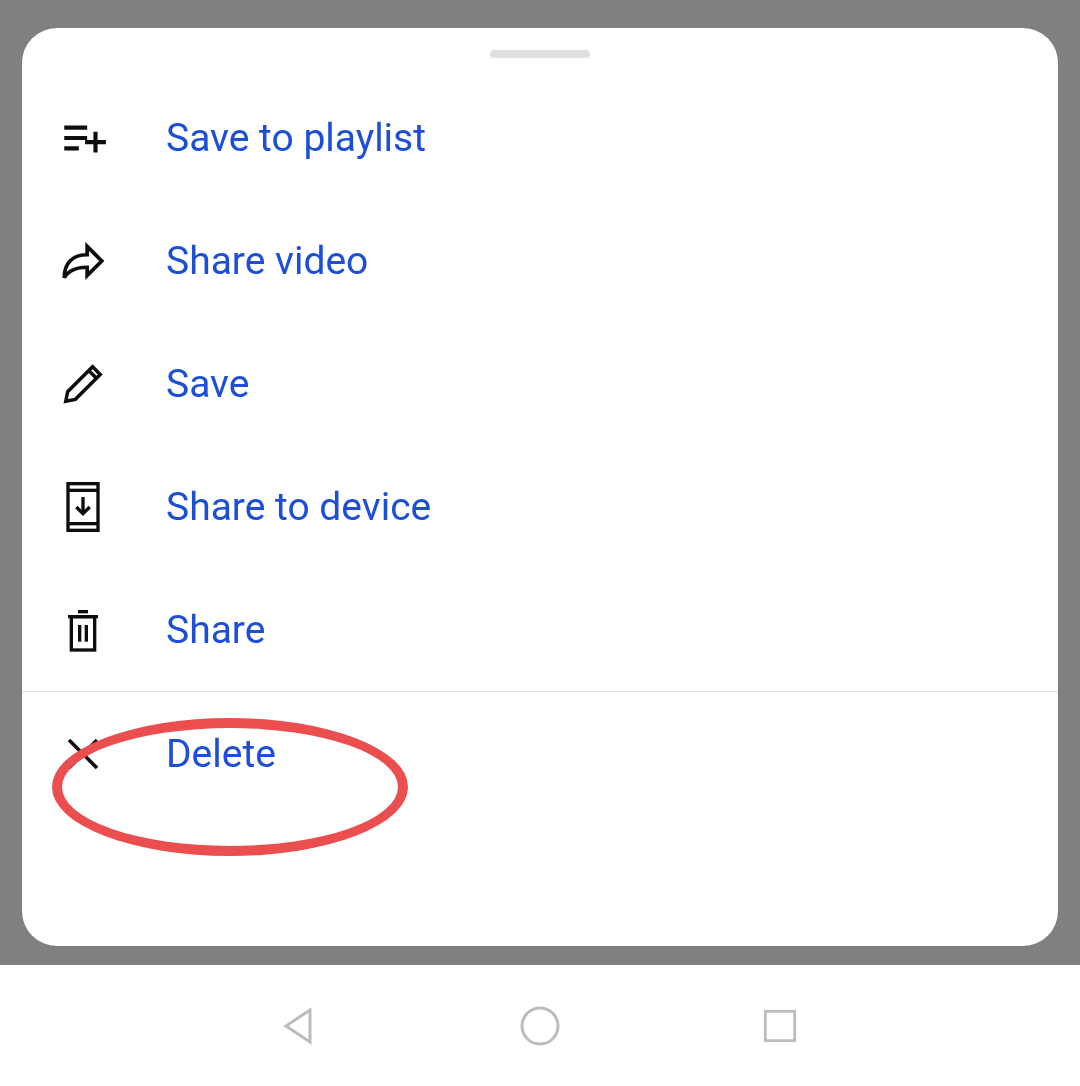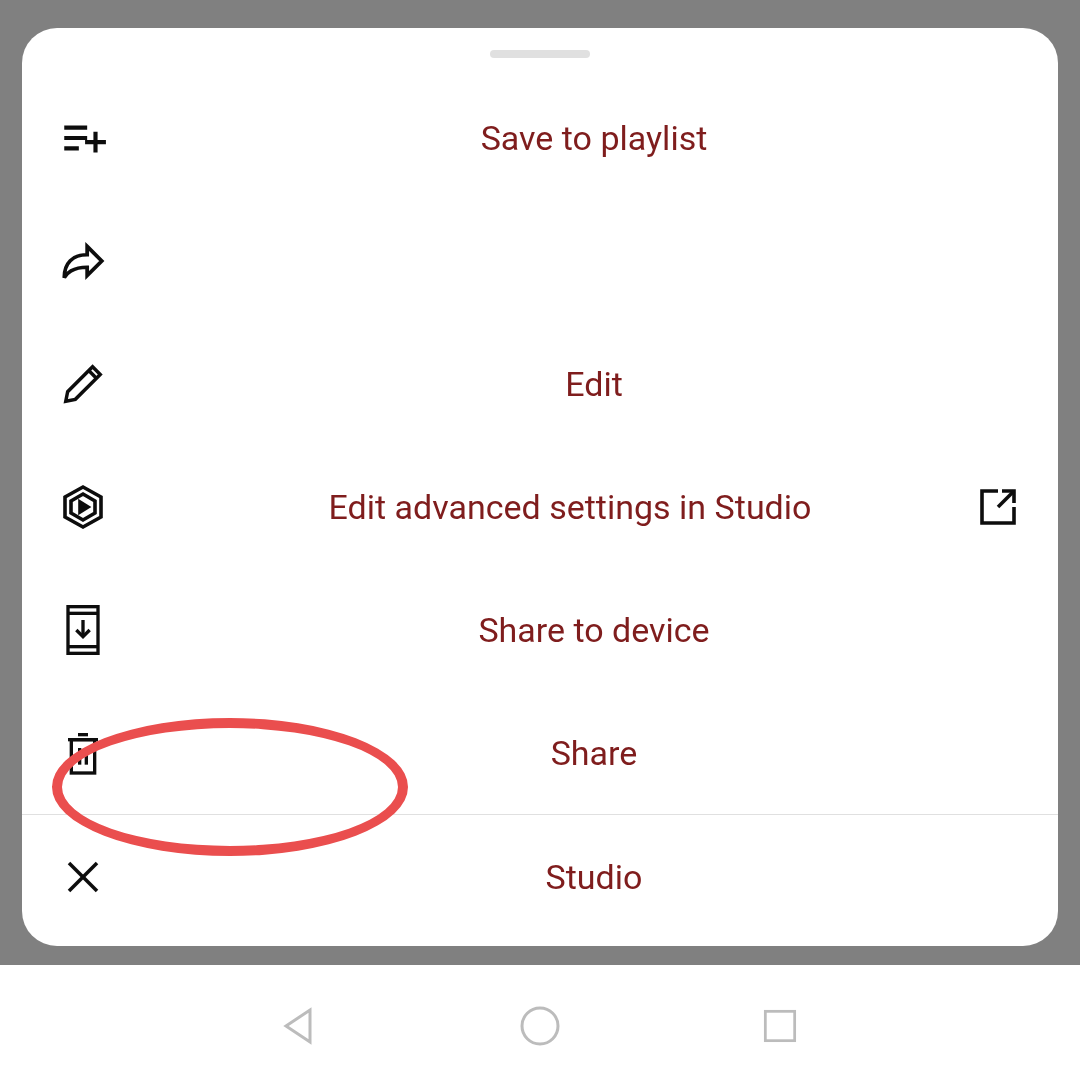--- a/index.html
+++ b/index.html
@@ -56,25 +56,24 @@
     .menu-icon {
       width: 50px;
       height: 50px;
       flex-shrink: 0;
       display: flex;
       align-items: center;
       justify-content: center;
     }
     
     .menu-label {
-      font-size: 34px;
-      color: #7f1d1d;
+      font-size: 39px;
+      color: #1d4ed8;
       margin-left: 58px;
       flex: 1;
-      text-align: center;
     }
     
     .external-icon {
       width: 48px;
       height: 48px;
       flex-shrink: 0;
       display: flex;
       align-items: center;
       justify-content: center;
     }
@@ -142,49 +141,33 @@
     </div>
     <span class="menu-label">Save to playlist</span>
   </div>
 
   <div class="menu-item">
     <div class="menu-icon">
       <svg width="50" height="50" viewBox="0 0 24 24" fill="none" stroke="#0d0d0d" stroke-width="1.8">
         <path d="M14 5 L21 12 L14 19 L14 15 C7 15 4 18 3 20 C3 13 7 9 14 9 Z"></path>
       </svg>
     </div>
+    <span class="menu-label">Share video</span>
   </div>
 
   <div class="menu-item">
     <div class="menu-icon">
       <svg width="46" height="46" viewBox="0 0 24 24" fill="none" stroke="#0d0d0d" stroke-width="1.8">
         <path d="M17 3 L21 7 L8 20 L3 21 L4 16 Z"></path>
         <line x1="15" y1="5" x2="19" y2="9"></line>
       </svg>
     </div>
-    <span class="menu-label">Edit</span>
-  </div>
-
-  <div class="menu-item">
-    <div class="menu-icon">
-      <svg width="48" height="48" viewBox="0 0 24 24" fill="none" stroke="#0d0d0d" stroke-width="1.8">
-        <polygon points="12,2 21,7 21,17 12,22 3,17 3,7"></polygon>
-        <polygon points="12,5.5 18,9 18,15 12,18.5 6,15 6,9"></polygon>
-        <polygon points="10.5,9.5 14.5,12 10.5,14.5" fill="#0d0d0d"></polygon>
-      </svg>
-    </div>
-    <span class="menu-label">Edit advanced settings in Studio</span>
-    <div class="external-icon">
-      <svg width="48" height="48" viewBox="0 0 24 24" fill="none" stroke="#0d0d0d" stroke-width="1.8">
-        <path d="M12 4 L4 4 L4 20 L20 20 L20 12"></path>
-        <line x1="20" y1="4" x2="12" y2="12"></line>
-        <polyline points="14,4 20,4 20,10"></polyline>
-      </svg>
-    </div>
-  </div>
+    <span class="menu-label">Save</span>
+  </div>
+
 
   <div class="menu-item">
     <div class="menu-icon">
       <svg width="40" height="52" viewBox="0 0 24 30" fill="none" stroke="#0d0d0d" stroke-width="2">
         <rect x="3" y="1" width="18" height="28"></rect>
         <line x1="3" y1="5" x2="21" y2="5"></line>
         <line x1="3" y1="25" x2="21" y2="25"></line>
         <line x1="12" y1="9" x2="12" y2="18"></line>
         <polyline points="8,15 12,19 16,15"></polyline>
       </svg>
@@ -207,21 +190,21 @@
 
   <div class="divider"></div>
 
   <div class="menu-item">
     <div class="menu-icon">
       <svg width="42" height="42" viewBox="0 0 24 24" fill="none" stroke="#0d0d0d" stroke-width="2">
         <line x1="4" y1="4" x2="20" y2="20"></line>
         <line x1="20" y1="4" x2="4" y2="20"></line>
       </svg>
     </div>
-    <span class="menu-label">Studio</span>
+    <span class="menu-label">Delete</span>
   </div>
 
   <div class="highlight-oval"></div>
 </div>
 
 <div class="nav-bar">
   <div class="nav-button">
     <svg width="48" height="48" viewBox="0 0 24 24" fill="none" stroke="#bcbcbc" stroke-width="1.5">
       <polygon points="17,4 17,20 5,12"></polygon>
     </svg>

